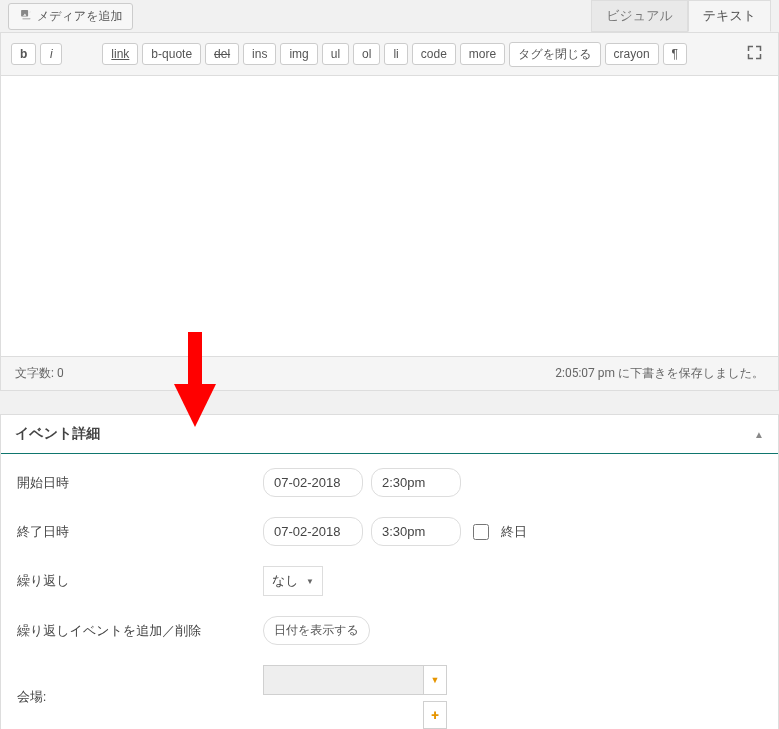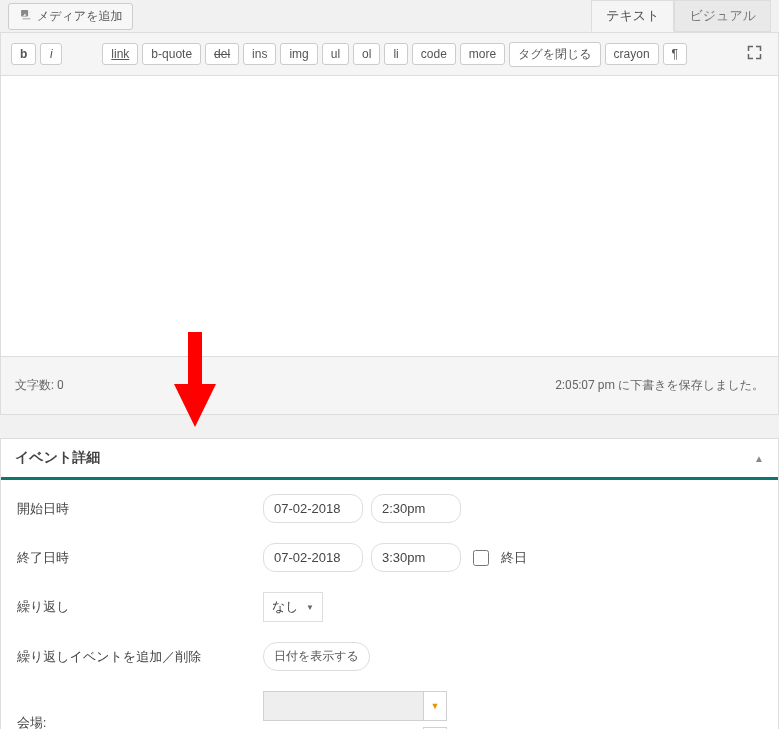--- a/index.html
+++ b/index.html
@@ -87,21 +87,21 @@
     color: #666;
   }
   .editor-area {
     height: 280px;
     position: relative;
     background: #fff;
   }
   .editor-footer {
     display: flex;
     justify-content: space-between;
-    padding: 20px 14px;
+    padding: 8px 14px;
     background: #f5f5f5;
     border-top: 1px solid #ddd;
     font-size: 12px;
     color: #666;
   }
   .arrow {
     position: absolute;
     left: 174px;
     top: 332px;
     z-index: 10;
@@ -110,21 +110,21 @@
   .panel {
     margin-top: 23px;
     background: #fff;
     border: 1px solid #ddd;
   }
   .panel-header {
     display: flex;
     justify-content: space-between;
     align-items: center;
     padding: 10px 14px;
-    border-bottom: 3px solid #0f766e;
+    border-bottom: 1px solid #0f766e;
   }
   .panel-title {
     font-weight: 600;
     font-size: 14px;
   }
   .panel-toggle {
     color: #888;
     font-size: 10px;
     cursor: pointer;
   }
@@ -245,22 +245,22 @@
 <div class="top-bar">
   <button class="media-btn">
     <span class="media-icon">
       <svg width="14" height="14" viewBox="0 0 20 20" fill="#888">
           <path d="M13 11V4c0-.55-.45-1-1-1H4c-.55 0-1 .45-1 1v7c0 .55.45 1 1 1h8c.55 0 1-.45 1-1zm-6-1l1.5-2 2 3H5l2-1zm9-5v9c0 .55-.45 1-1 1H5v1h11V6h-1z"></path>
         </svg>
     </span>
     <span>メディアを追加</span>
   </button>
   <div class="tabs">
+    <div class="tab">ビジュアル</div>
     <div class="tab active">テキスト</div>
-    <div class="tab">ビジュアル</div>
   </div>
 </div>
 
 <div class="editor-wrap">
   <div class="toolbar">
     <button class="tb-btn" style="font-weight:bold">b</button>
     <button class="tb-btn italic">i</button>
     <button class="tb-btn underline">link</button>
     <button class="tb-btn">b-quote</button>
     <button class="tb-btn strike">del</button>

